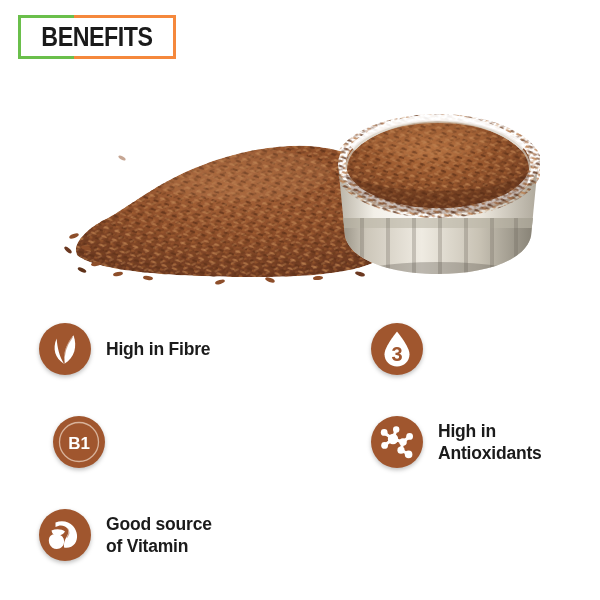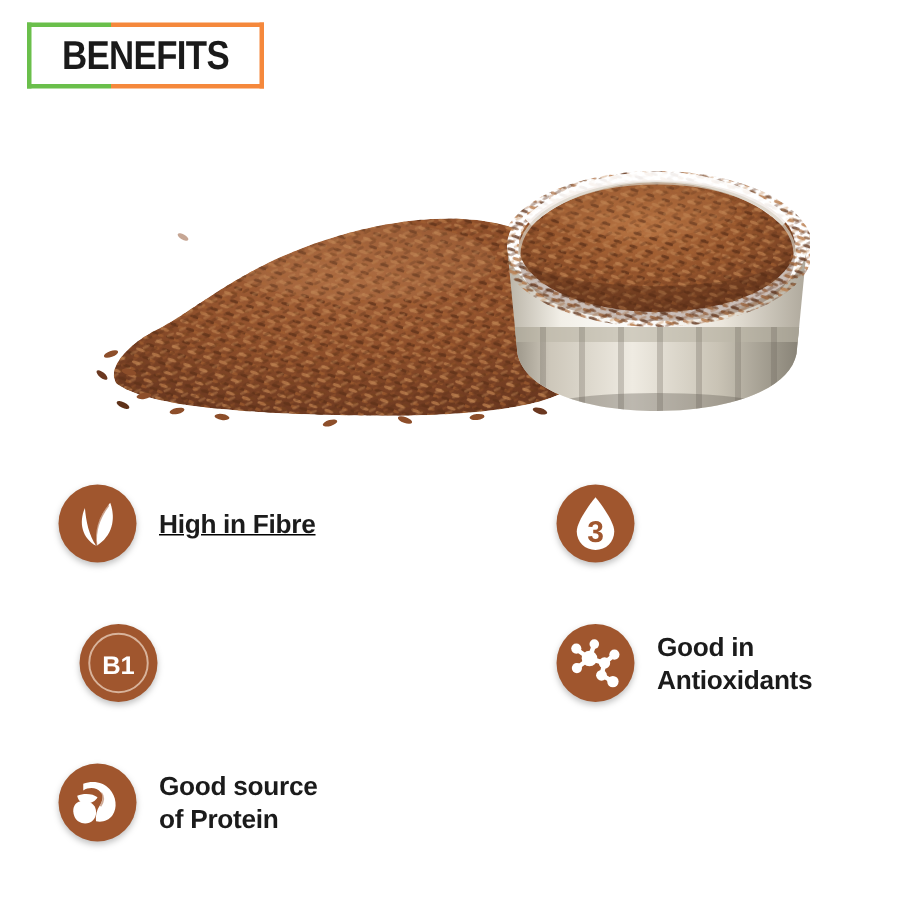--- a/index.html
+++ b/index.html
@@ -102,21 +102,21 @@
     font-family: "Liberation Sans", sans-serif;
     font-size: 17.5px;
     font-weight: bold;
     line-height: 1.26;
     color: #1b1b1b;
     letter-spacing: -0.2px;
     white-space: pre-line;
   }
 
   
-  .b-fibre       { left: 38px;  top: 12px; text-decoration: underline; }
+  .b-fibre       { left: 38px;  top: 12px; }
   .b-omega       { left: 370px; top: 12px; }
   .b-vitamin     { left: 52px;  top: 105px; }
   .b-antiox      { left: 370px; top: 105px; }
   .b-protein     { left: 38px;  top: 198px; }
 </style>
 </head>
 <body>
 
 <div id="infographic">
 
@@ -296,21 +296,21 @@
             <circle cx="14.2" cy="17.4" r="3.4"></circle>
             <circle cx="14.6" cy="30.4" r="3.4"></circle>
             <circle cx="26.2" cy="14.4" r="3.2"></circle>
             <circle cx="33" cy="27" r="3.8"></circle>
             <circle cx="39.6" cy="21.4" r="3.4"></circle>
             <circle cx="31" cy="35.2" r="3.6"></circle>
             <circle cx="38.6" cy="39.4" r="3.8"></circle>
           </g>
         </svg>
       </div>
-      <div class="benefit-text">Good in
+      <div class="benefit-text">High in
 Antioxidants</div>
     </div>
 
     <div class="benefit b-protein">
       <div class="benefit-icon">
         <svg viewBox="0 0 54 54" xmlns="http://www.w3.org/2000/svg">
           <circle cx="27" cy="27" r="26" fill="#a0562e"></circle>
 
           <path d="M17.5,14.5 C24,12 31,13.5 35,18 C39.5,23 40.5,30.5 37,35.5
                    C34.5,39 30,40.5 26,39.5 C25.5,36 26.5,32 28.5,29
@@ -318,17 +318,17 @@
 
           <path d="M14.5,26.5 C19,25 24,26.5 25.5,30.5 C27,34.5 25.5,39 21.5,40.5
                    C17.5,42 13,40 11.5,36 C10,32 11,28 14.5,26.5 Z" fill="#ffffff"></path>
 
           <path d="M13.5,22.5 C18,20.5 24,21 27,23.5 C25.5,26.5 22,28 18,27.5
                    C15.5,27.2 14,25.2 13.5,22.5 Z" fill="#ffffff"></path>
           <path d="M29.5,20.5 C31.5,23 31,26.5 29,29.5" fill="none" stroke="#a0562e" stroke-width="1.1" opacity="0.5"></path>
         </svg>
       </div>
       <div class="benefit-text">Good source
-of Protein</div>
+of Vitamin</div>
     </div>
 
   </div>
 </div>
 
 </body></html>

